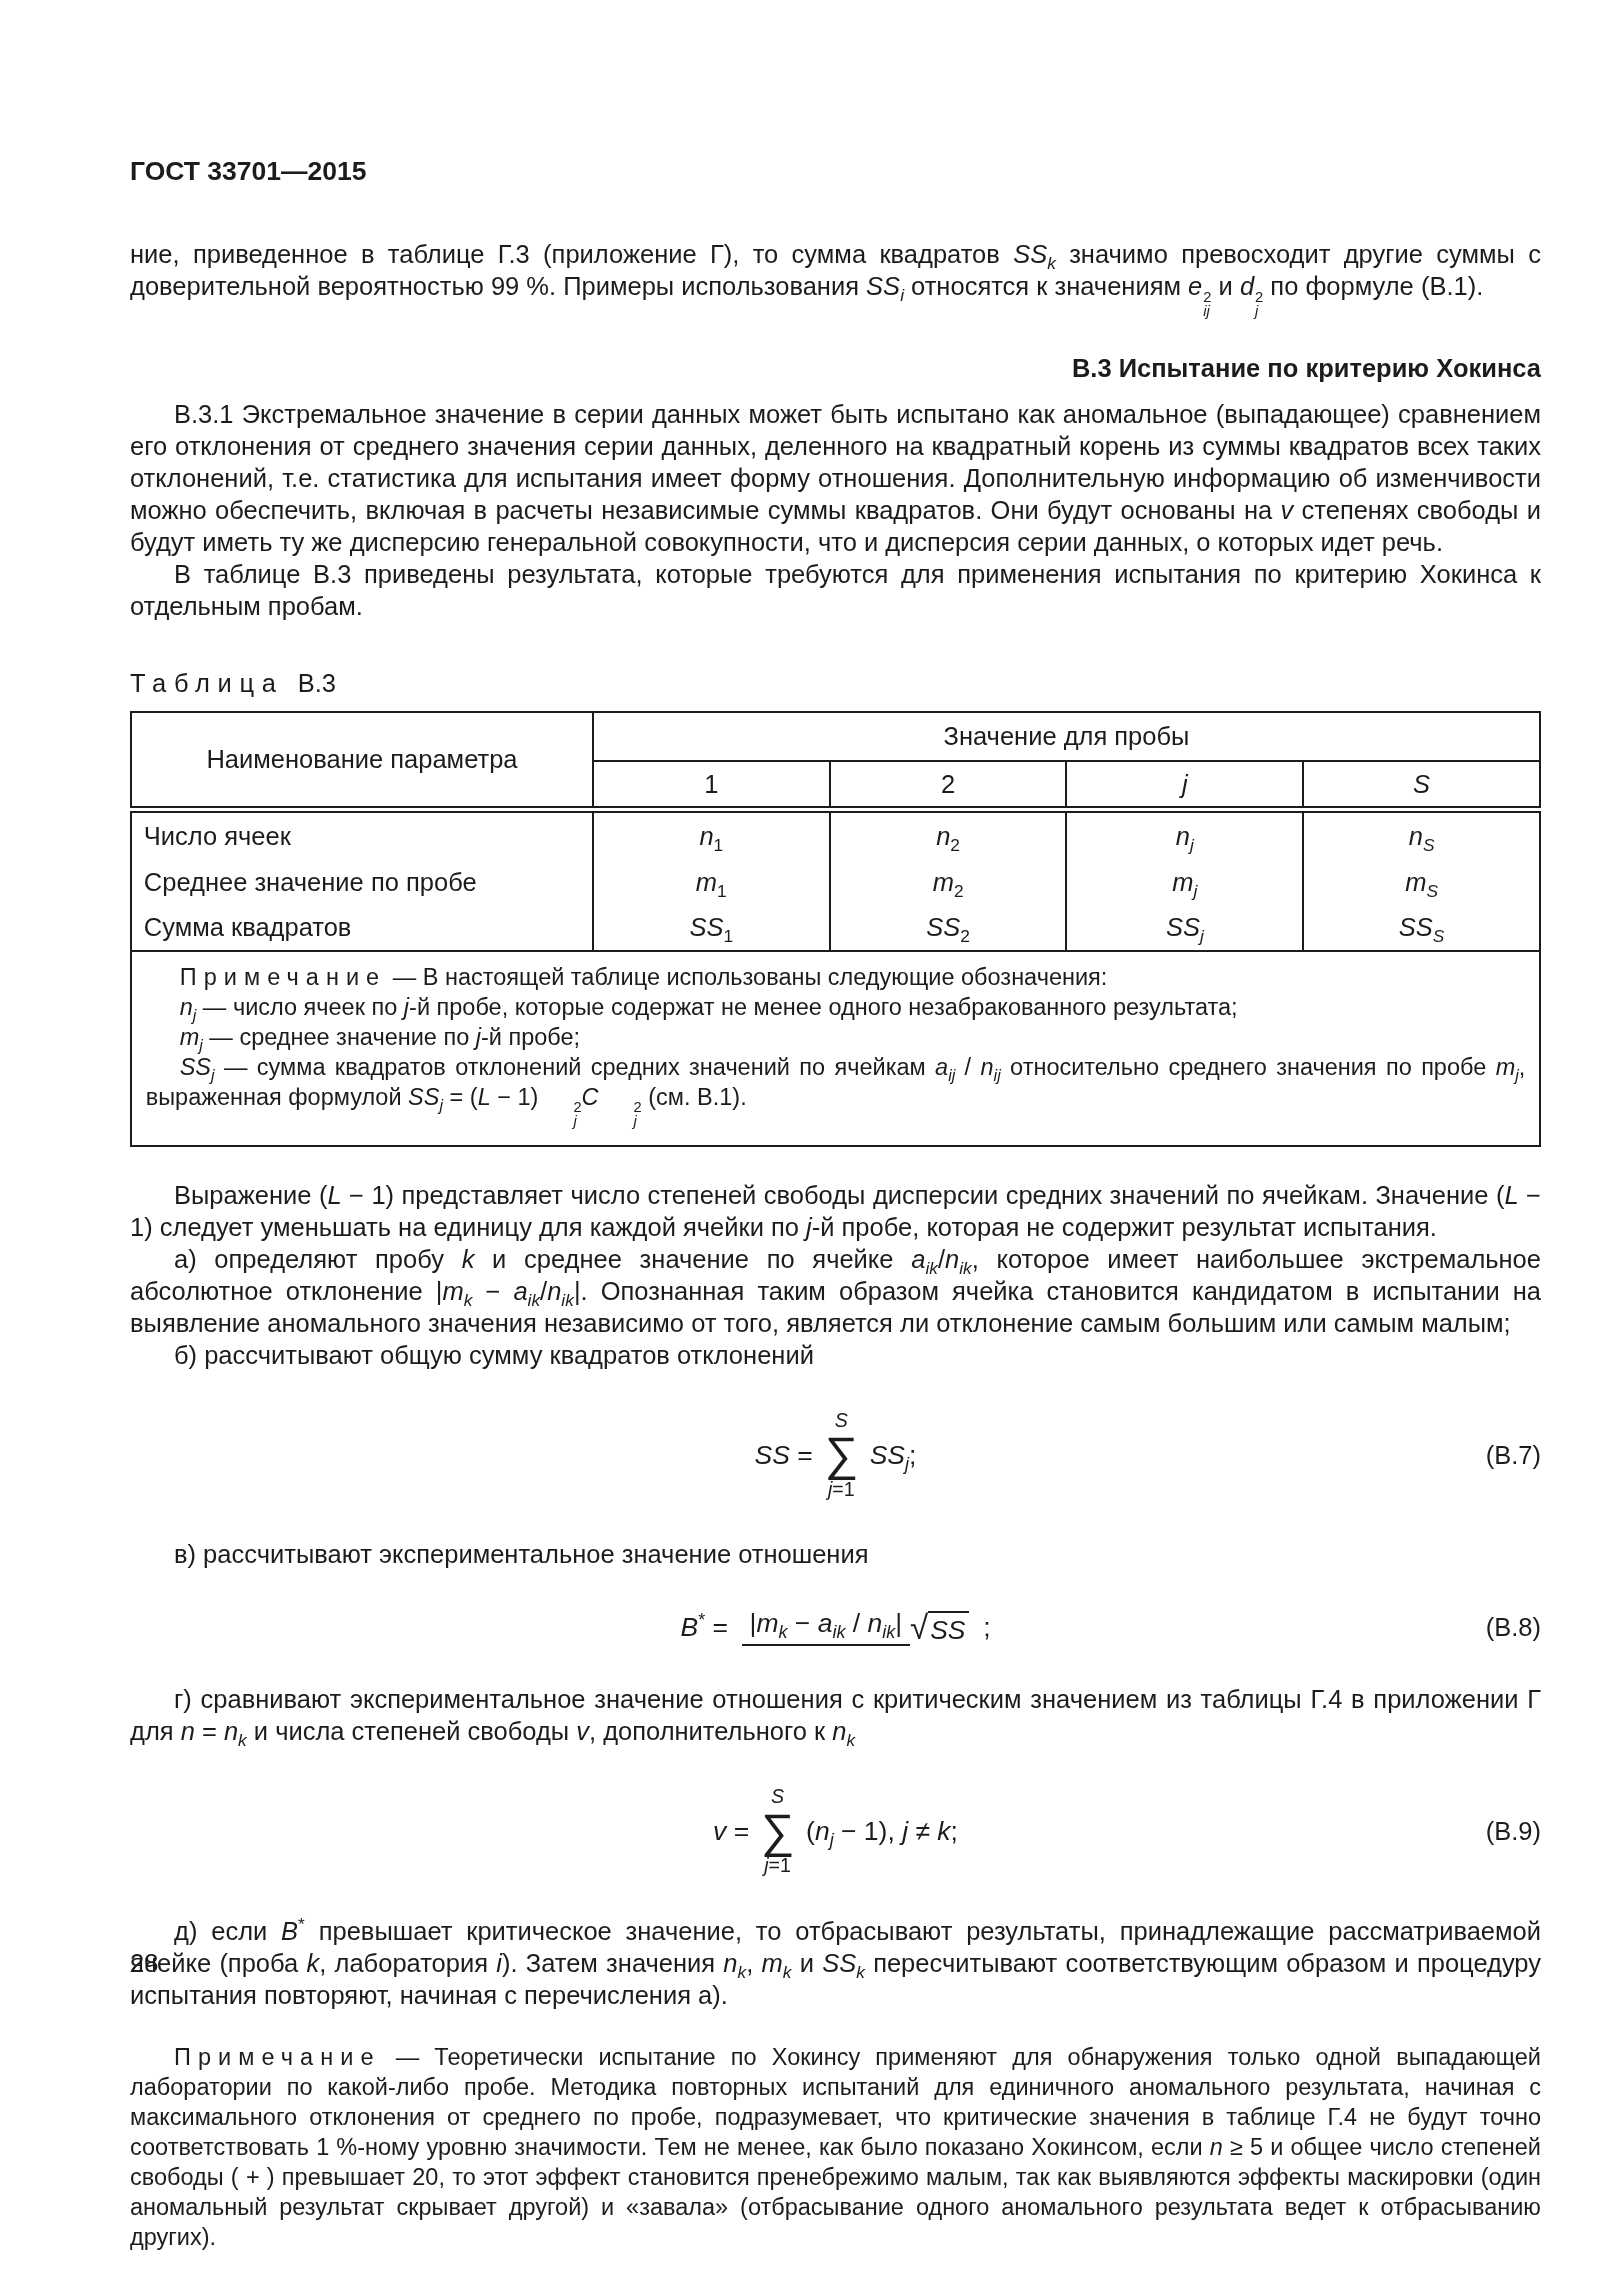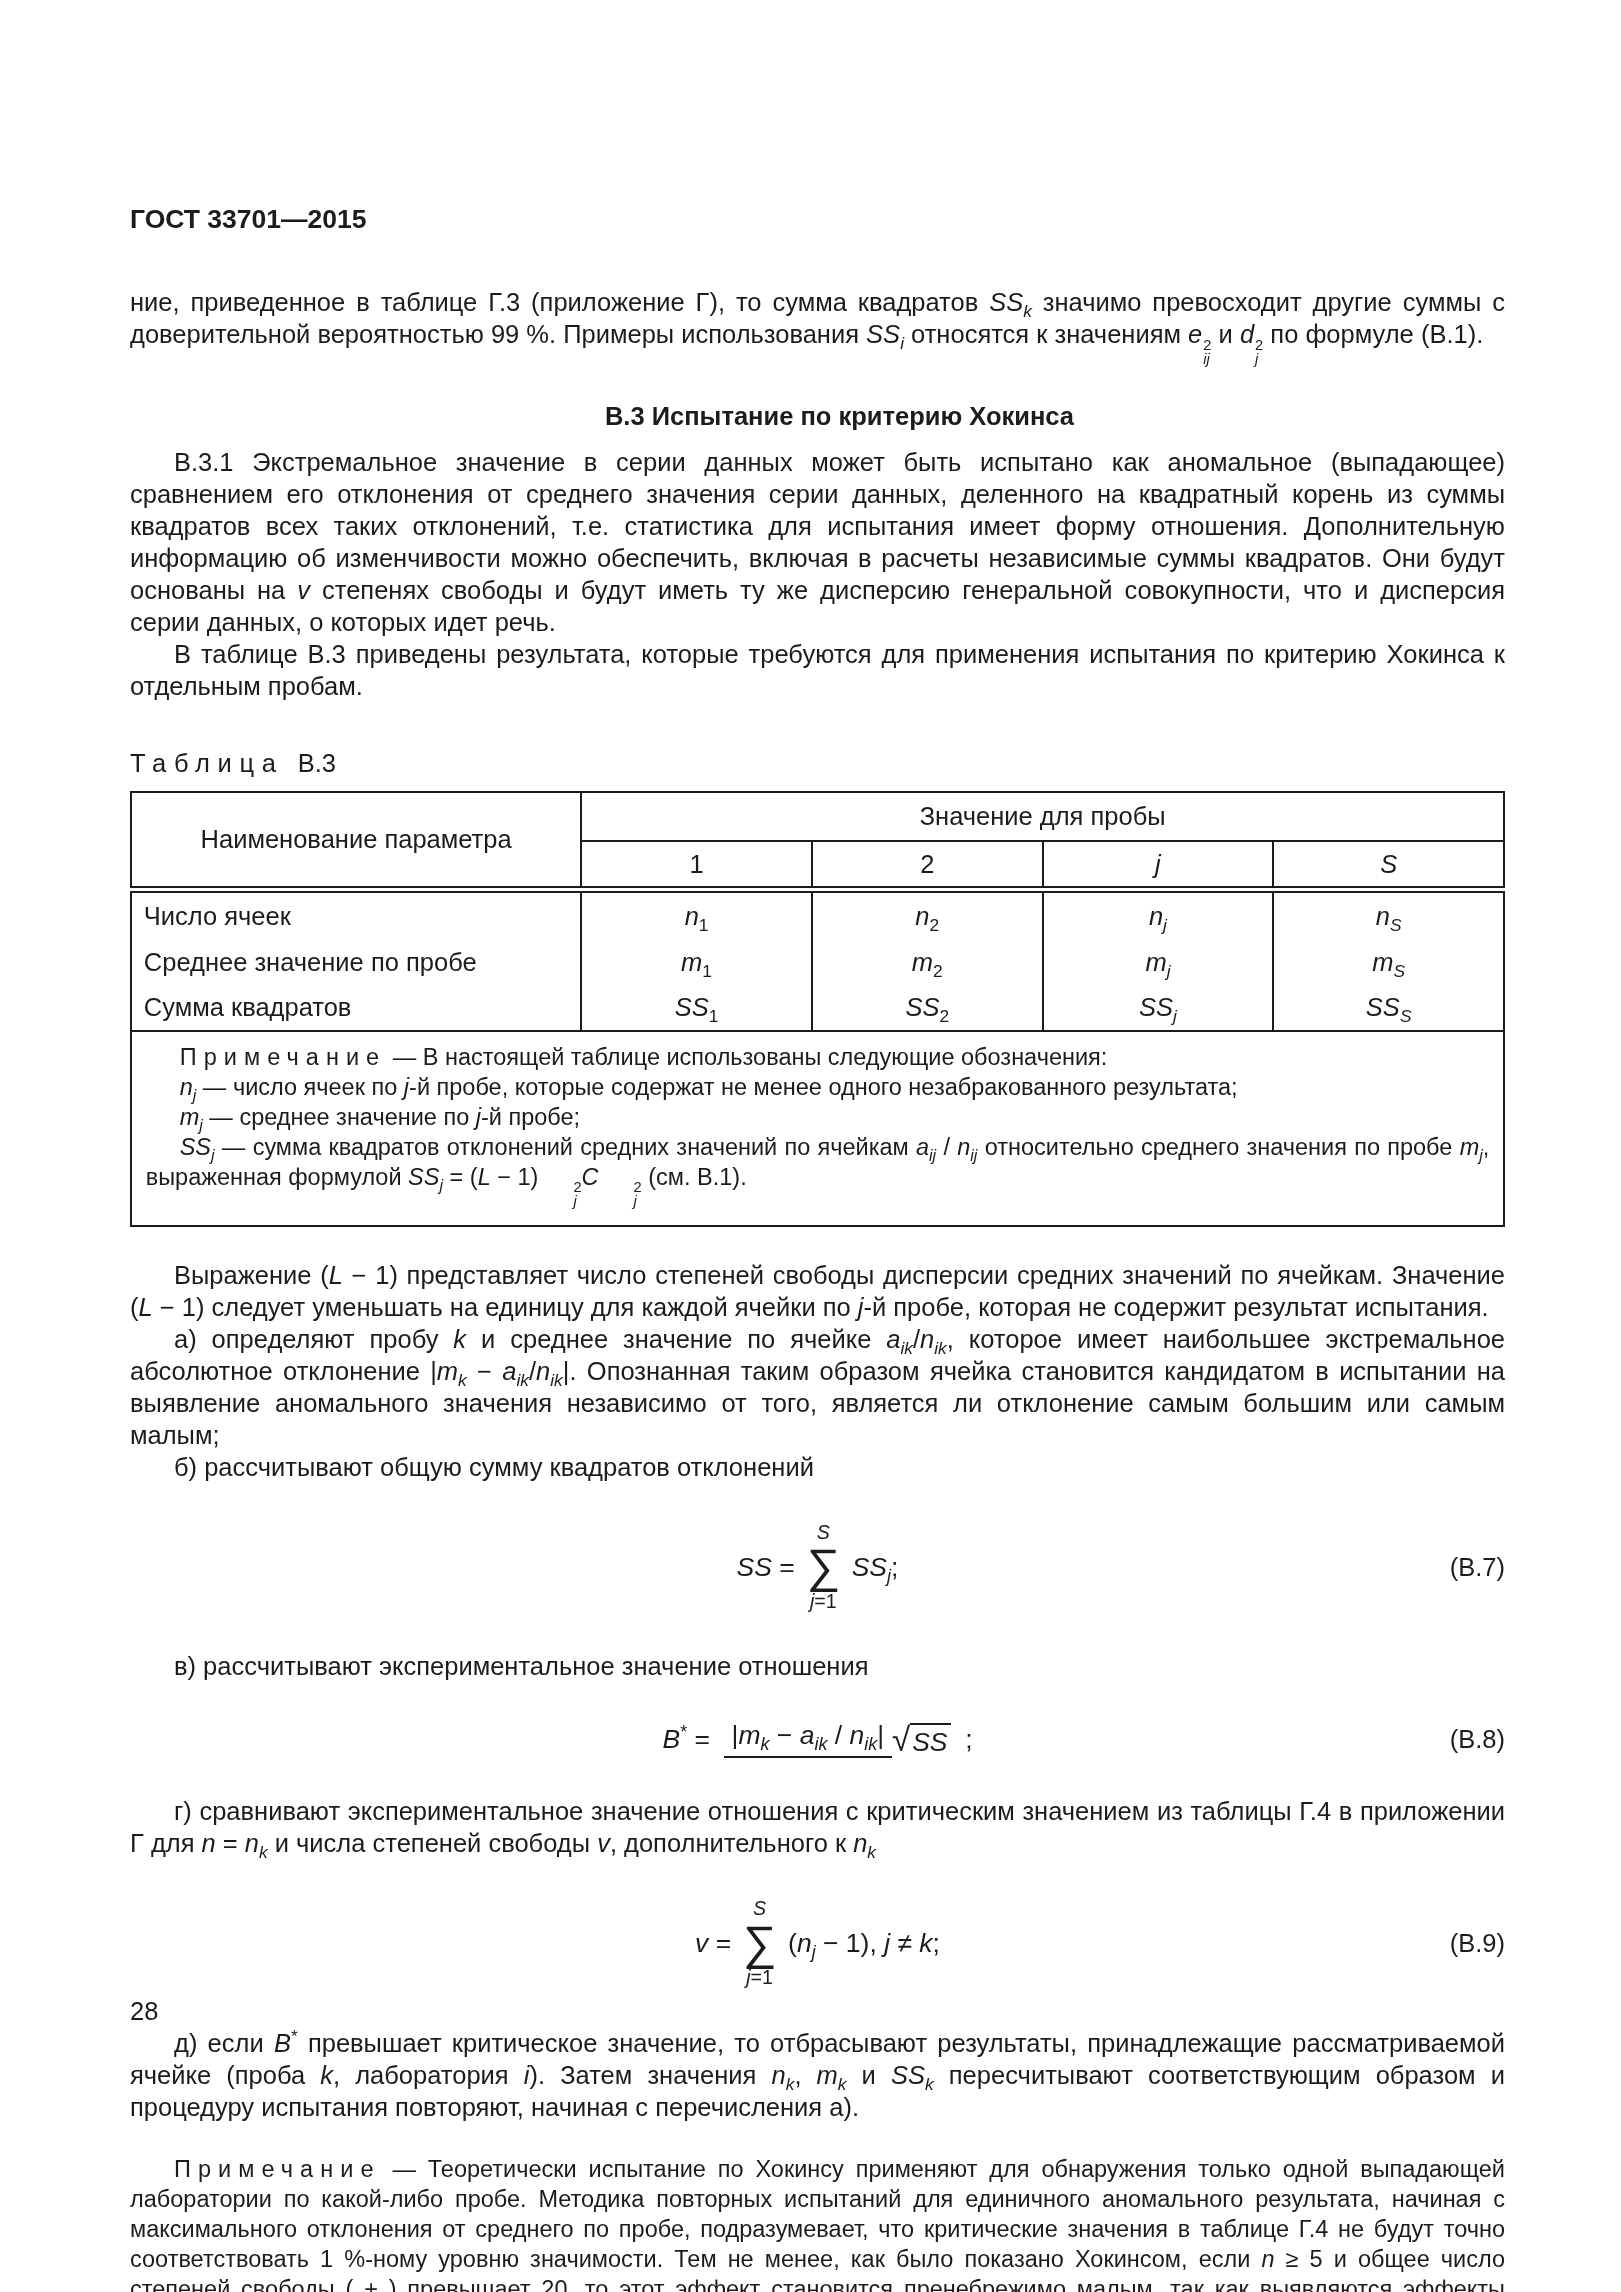--- a/index.html
+++ b/index.html
@@ -4,25 +4,25 @@
 <style>
   html,body { margin:0; padding:0; background:#ffffff; }
   body {
     width:1621px; height:2293px;
     color:#1c1c1c;
     font-family:"Liberation Sans", sans-serif;
     font-size:25.5px; line-height:32px;
     position:relative;
   }
   .page { position:relative; box-sizing:border-box; width:1621px; height:2022px;
-          padding:155px 116px 0 130px;margin-top:48px; }
+          padding:155px 80px 0 130px; }
   .doc-header { font-weight:bold; font-size:26.5px; margin:0 0 51px 0; }
   p { margin:0; text-align:justify; }
   .ind { text-indent:44px; }
-  .sec-heading { font-weight:bold; margin:33px 0 13.7px 0; text-indent:44px; text-align:center; }
+  .sec-heading { font-weight:bold; margin:33px 0 13.7px 0; text-indent:44px; text-align:right; }
   .mt { margin-top:32px; }
   i { font-style:italic; }
   sub { font-size:0.68em; line-height:0; vertical-align:-0.35em; }
   sup { font-size:0.68em; line-height:0; vertical-align:0.55em; }
   .sp { letter-spacing:0.3em; }
   
   .ss2 { display:inline-flex; flex-direction:column; align-items:flex-start;
          font-size:14.7px; line-height:1.0; vertical-align:-0.45em; margin-left:1px; }
   .ss2 > span { display:block; }
 

